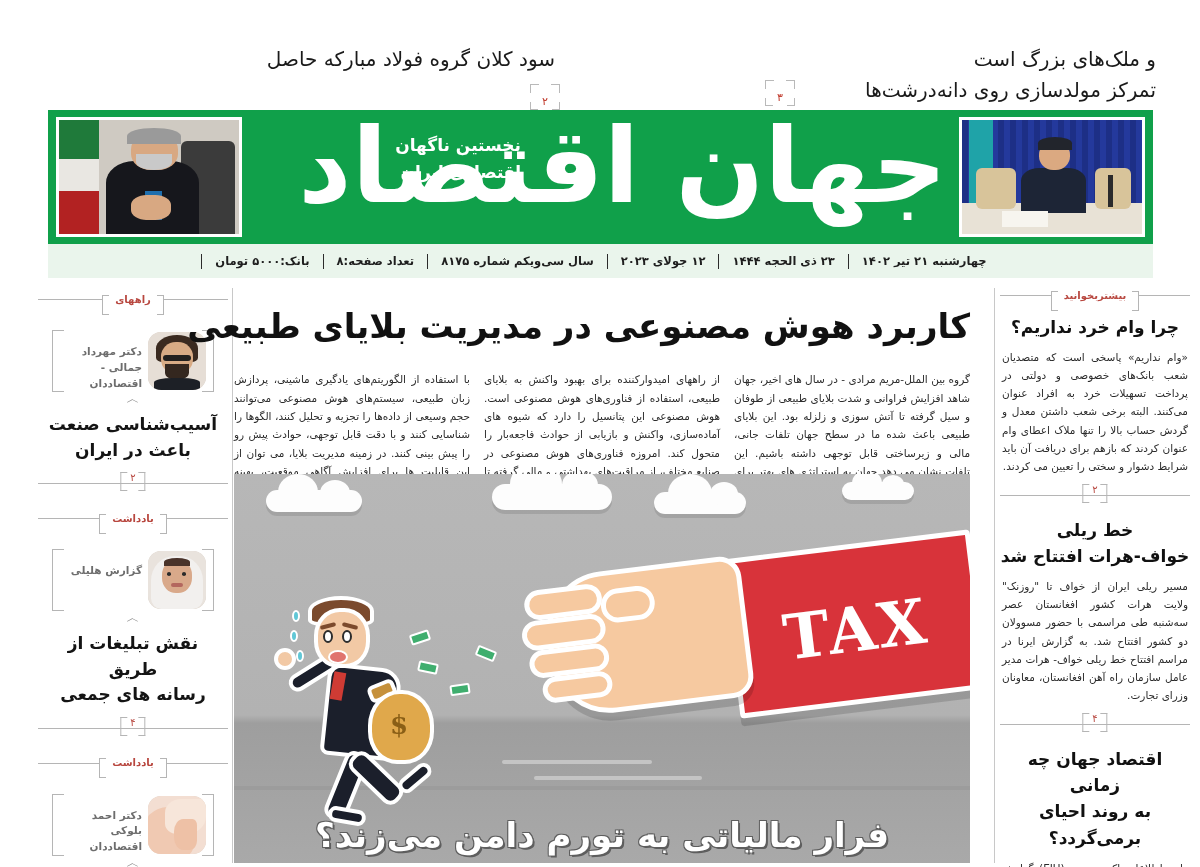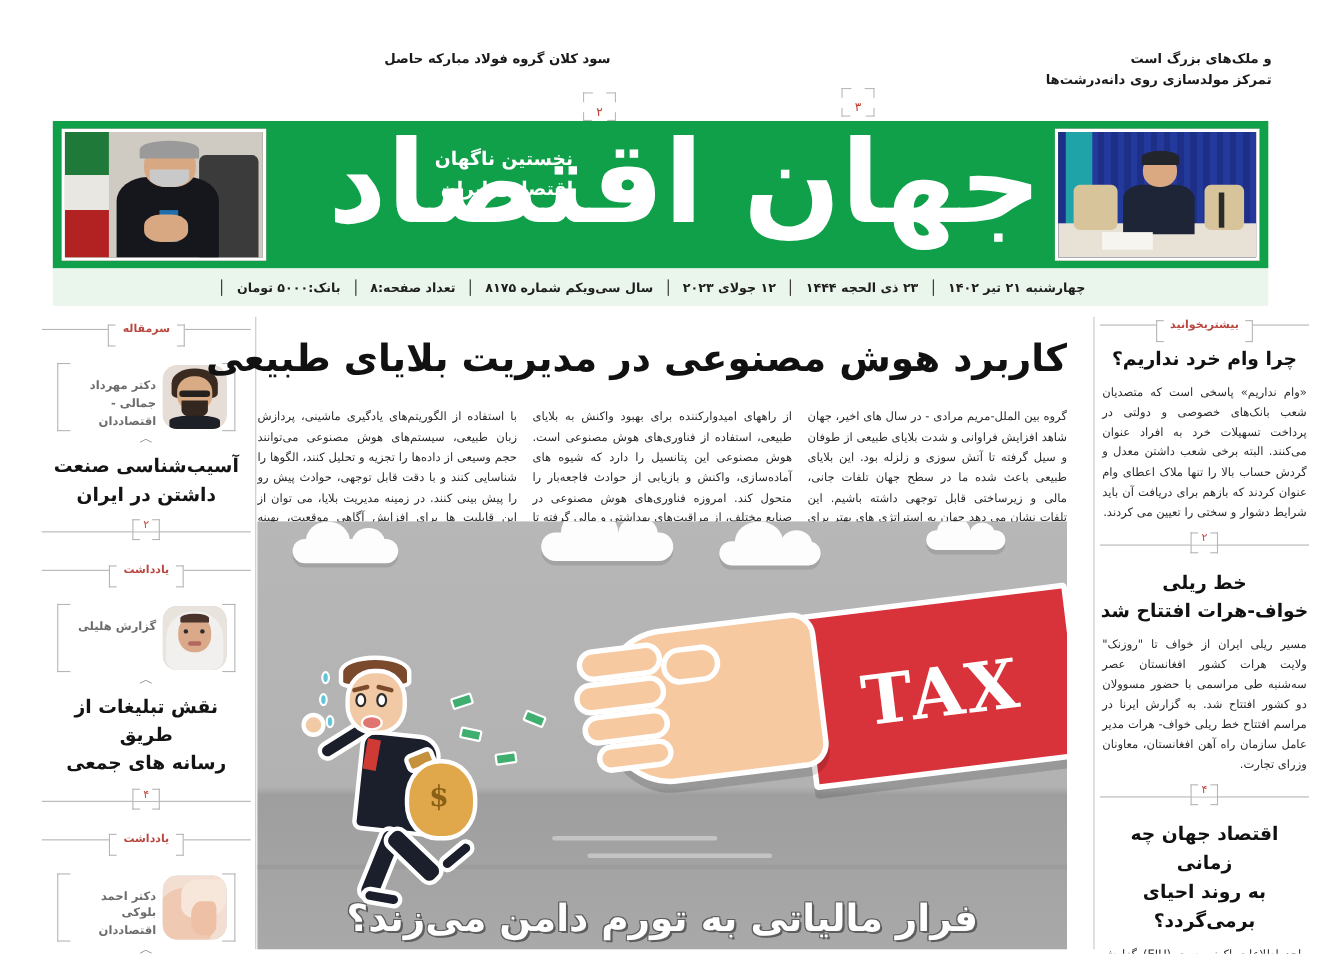--- a/index.html
+++ b/index.html
@@ -13,21 +13,21 @@
   }
   .page { width: 1200px; height: 867px; position: relative; background:#fff; }
 
   
   .teaser-strip {
     position: absolute; top: 0; left: 0; width: 1200px; height: 110px;
     background: #ffffff;
   }
   .teaser {
     position: absolute; top: 44px;
-    font-size: 12px; font-weight: bold; color: #1a1a1a;
+    font-size: 20px; font-weight: normal; color: #1a1a1a;
     line-height: 1.55; letter-spacing: -0.2px;
   }
   .teaser-right { right: 44px; text-align: right; }
   .teaser-left  { left: 300px; right:auto; text-align: right; }
   .teaser-left { left:auto; right: 645px; }
   .teaser span { display:block; white-space: nowrap; }
 
   .corner-num {
     position: absolute;
     width: 30px; height: 28px;
@@ -389,42 +389,42 @@
 اقتصاد جهان در حال احیای پساکرونایی بود که ناگهان درگیر جنگی در شرق اروپا شد جنگی که آثار مهمی روی -</div>
 
       </div>
     </div>
 
     <div class="side side-left">
 
       <div class="scard">
         <div class="tagrow">
           <div class="line"></div>
-          <div class="tagbox">سرمقاله</div>
+          <div class="tagbox">راههای</div>
         </div>
         <div class="authorbox">
           <div class="brk brkL"></div>
             <div class="brk brkR"></div>
           <div class="avatar">
             <div style="position:absolute;inset:0;background:#e6ded6;"></div>
             <div style="position:absolute;left:14%;top:6%;width:72%;height:46%;background:#3a2a20;border-radius:50% 50% 16% 16%;"></div>
             <div style="position:absolute;left:22%;top:18%;width:56%;height:54%;background:#d8ab85;border-radius:46%;"></div>
             <div style="position:absolute;left:26%;top:40%;width:48%;height:10%;background:#23201e;border-radius:3px;"></div>
             <div style="position:absolute;left:30%;top:56%;width:40%;height:26%;background:#34271f;border-radius:0 0 50% 50%;"></div>
             <div style="position:absolute;left:10%;bottom:0;width:80%;height:20%;background:#1d2026;border-radius:40% 40% 0 0;"></div>
           </div>
           <div class="author-name">
             <span>دکتر مهرداد</span><br>
             <span>جمالی - اقتصاددان</span>
           </div>
           <div class="caret">︿</div>
         </div>
         <div class="shead">
           <span>آسیب‌شناسی صنعت</span><br>
-          <span>داشتن در ایران</span>
+          <span>باعث در ایران</span>
         </div>
         <div class="snum">
           <div class="line"></div>
           <div class="snumbox">۲</div>
         </div>
       </div>
 
       <div class="scard">
         <div class="tagrow">
           <div class="line"></div>

